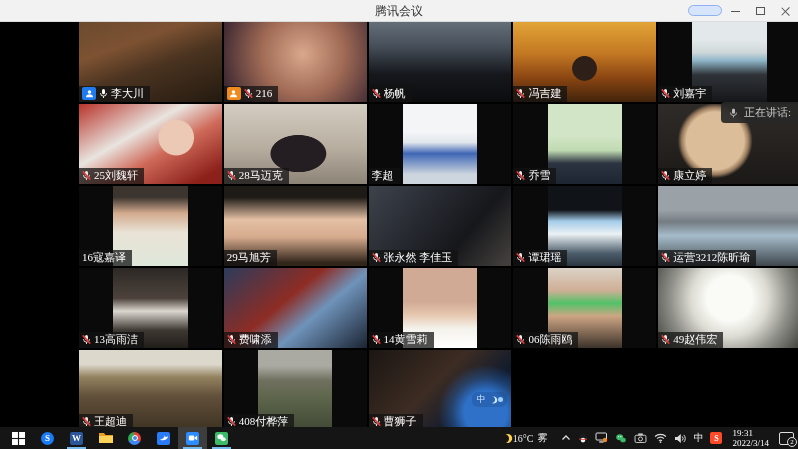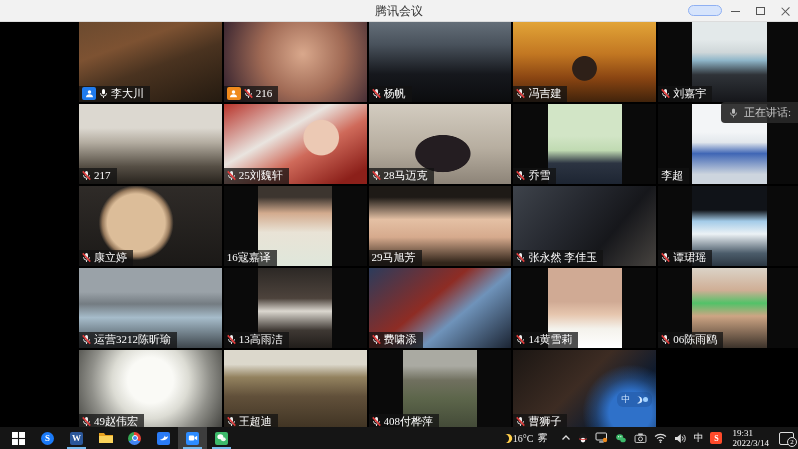--- a/index.html
+++ b/index.html
@@ -175,36 +175,20 @@
                 <rect x="4" y="1" width="4" height="7" rx="2" fill="#eee"></rect>
                 <path d="M2 6.5a4 4 0 0 0 8 0" stroke="#eee" fill="none" stroke-width="1.2"></path>
                 <line x1="6" y1="10.5" x2="6" y2="13" stroke="#eee" stroke-width="1.2"></line>
                 <line x1="1" y1="1.5" x2="11" y2="12.5" stroke="#e23b3b" stroke-width="2"></line>
               </svg>
       </span>
       <span class="pname">刘嘉宇</span>
     </div>
   </div>
         <div class="tile">
-    <div class="feed" style="background: linear-gradient(rgb(220, 216, 208) 0px, rgb(220, 216, 208) 30%, rgb(180, 173, 161) 48%, rgb(86, 79, 69) 78%, rgb(39, 35, 29));"></div>
-
-    <div class="name-tag">
-
-      <span class="micwrap mic-muted">
-        <svg width="9" height="11" viewBox="0 0 12 14">
-                <rect x="4" y="1" width="4" height="7" rx="2" fill="#eee"></rect>
-                <path d="M2 6.5a4 4 0 0 0 8 0" stroke="#eee" fill="none" stroke-width="1.2"></path>
-                <line x1="6" y1="10.5" x2="6" y2="13" stroke="#eee" stroke-width="1.2"></line>
-                <line x1="1" y1="1.5" x2="11" y2="12.5" stroke="#e23b3b" stroke-width="2"></line>
-              </svg>
-      </span>
-      <span class="pname">217</span>
-    </div>
-  </div>
-        <div class="tile">
     <div class="feed" style="background: radial-gradient(circle at 68% 42%, rgb(236, 201, 180) 0px, rgb(236, 201, 180) 16%, rgba(0, 0, 0, 0) 17%), linear-gradient(150deg, rgb(184, 52, 43), rgb(233, 228, 223) 38%, rgb(207, 106, 90) 60%, rgb(140, 32, 26) 90%);"></div>
 
     <div class="name-tag">
 
       <span class="micwrap mic-muted">
         <svg width="9" height="11" viewBox="0 0 12 14">
                 <rect x="4" y="1" width="4" height="7" rx="2" fill="#eee"></rect>
                 <path d="M2 6.5a4 4 0 0 0 8 0" stroke="#eee" fill="none" stroke-width="1.2"></path>
                 <line x1="6" y1="10.5" x2="6" y2="13" stroke="#eee" stroke-width="1.2"></line>
                 <line x1="1" y1="1.5" x2="11" y2="12.5" stroke="#e23b3b" stroke-width="2"></line>
@@ -223,41 +207,41 @@
                 <rect x="4" y="1" width="4" height="7" rx="2" fill="#eee"></rect>
                 <path d="M2 6.5a4 4 0 0 0 8 0" stroke="#eee" fill="none" stroke-width="1.2"></path>
                 <line x1="6" y1="10.5" x2="6" y2="13" stroke="#eee" stroke-width="1.2"></line>
                 <line x1="1" y1="1.5" x2="11" y2="12.5" stroke="#e23b3b" stroke-width="2"></line>
               </svg>
       </span>
       <span class="pname">28马迈克</span>
     </div>
   </div>
         <div class="tile">
+    <div class="feed portrait" style="background: linear-gradient(rgb(243, 245, 247) 0px, rgb(243, 245, 247) 35%, rgb(226, 231, 236) 48%, rgb(63, 102, 181) 62%, rgb(205, 213, 222) 88%);"></div>
+
+    <div class="name-tag">
+
+      <span class="pname">李超</span>
+    </div>
+  </div>
+        <div class="tile">
     <div class="feed portrait" style="background: linear-gradient(rgb(210, 229, 198) 0px, rgb(210, 229, 198) 40%, rgb(192, 218, 178) 58%, rgb(44, 52, 66) 74%, rgb(29, 37, 50));"></div>
 
     <div class="name-tag">
 
       <span class="micwrap mic-muted">
         <svg width="9" height="11" viewBox="0 0 12 14">
                 <rect x="4" y="1" width="4" height="7" rx="2" fill="#eee"></rect>
                 <path d="M2 6.5a4 4 0 0 0 8 0" stroke="#eee" fill="none" stroke-width="1.2"></path>
                 <line x1="6" y1="10.5" x2="6" y2="13" stroke="#eee" stroke-width="1.2"></line>
                 <line x1="1" y1="1.5" x2="11" y2="12.5" stroke="#e23b3b" stroke-width="2"></line>
               </svg>
       </span>
       <span class="pname">乔雪</span>
-    </div>
-  </div>
-        <div class="tile">
-    <div class="feed portrait" style="background: linear-gradient(rgb(243, 245, 247) 0px, rgb(243, 245, 247) 35%, rgb(226, 231, 236) 48%, rgb(63, 102, 181) 62%, rgb(205, 213, 222) 88%);"></div>
-
-    <div class="name-tag">
-
-      <span class="pname">李超</span>
     </div>
   </div>
         <div class="tile">
     <div class="feed" style="background: radial-gradient(circle at 40% 46%, rgb(220, 189, 153) 0px, rgb(220, 189, 153) 30%, rgb(150, 121, 92) 35%, rgba(0, 0, 0, 0) 39%), linear-gradient(rgb(47, 43, 40), rgb(27, 25, 23));"></div>
 
     <div class="name-tag">
 
       <span class="micwrap mic-muted">
         <svg width="9" height="11" viewBox="0 0 12 14">
                 <rect x="4" y="1" width="4" height="7" rx="2" fill="#eee"></rect>

